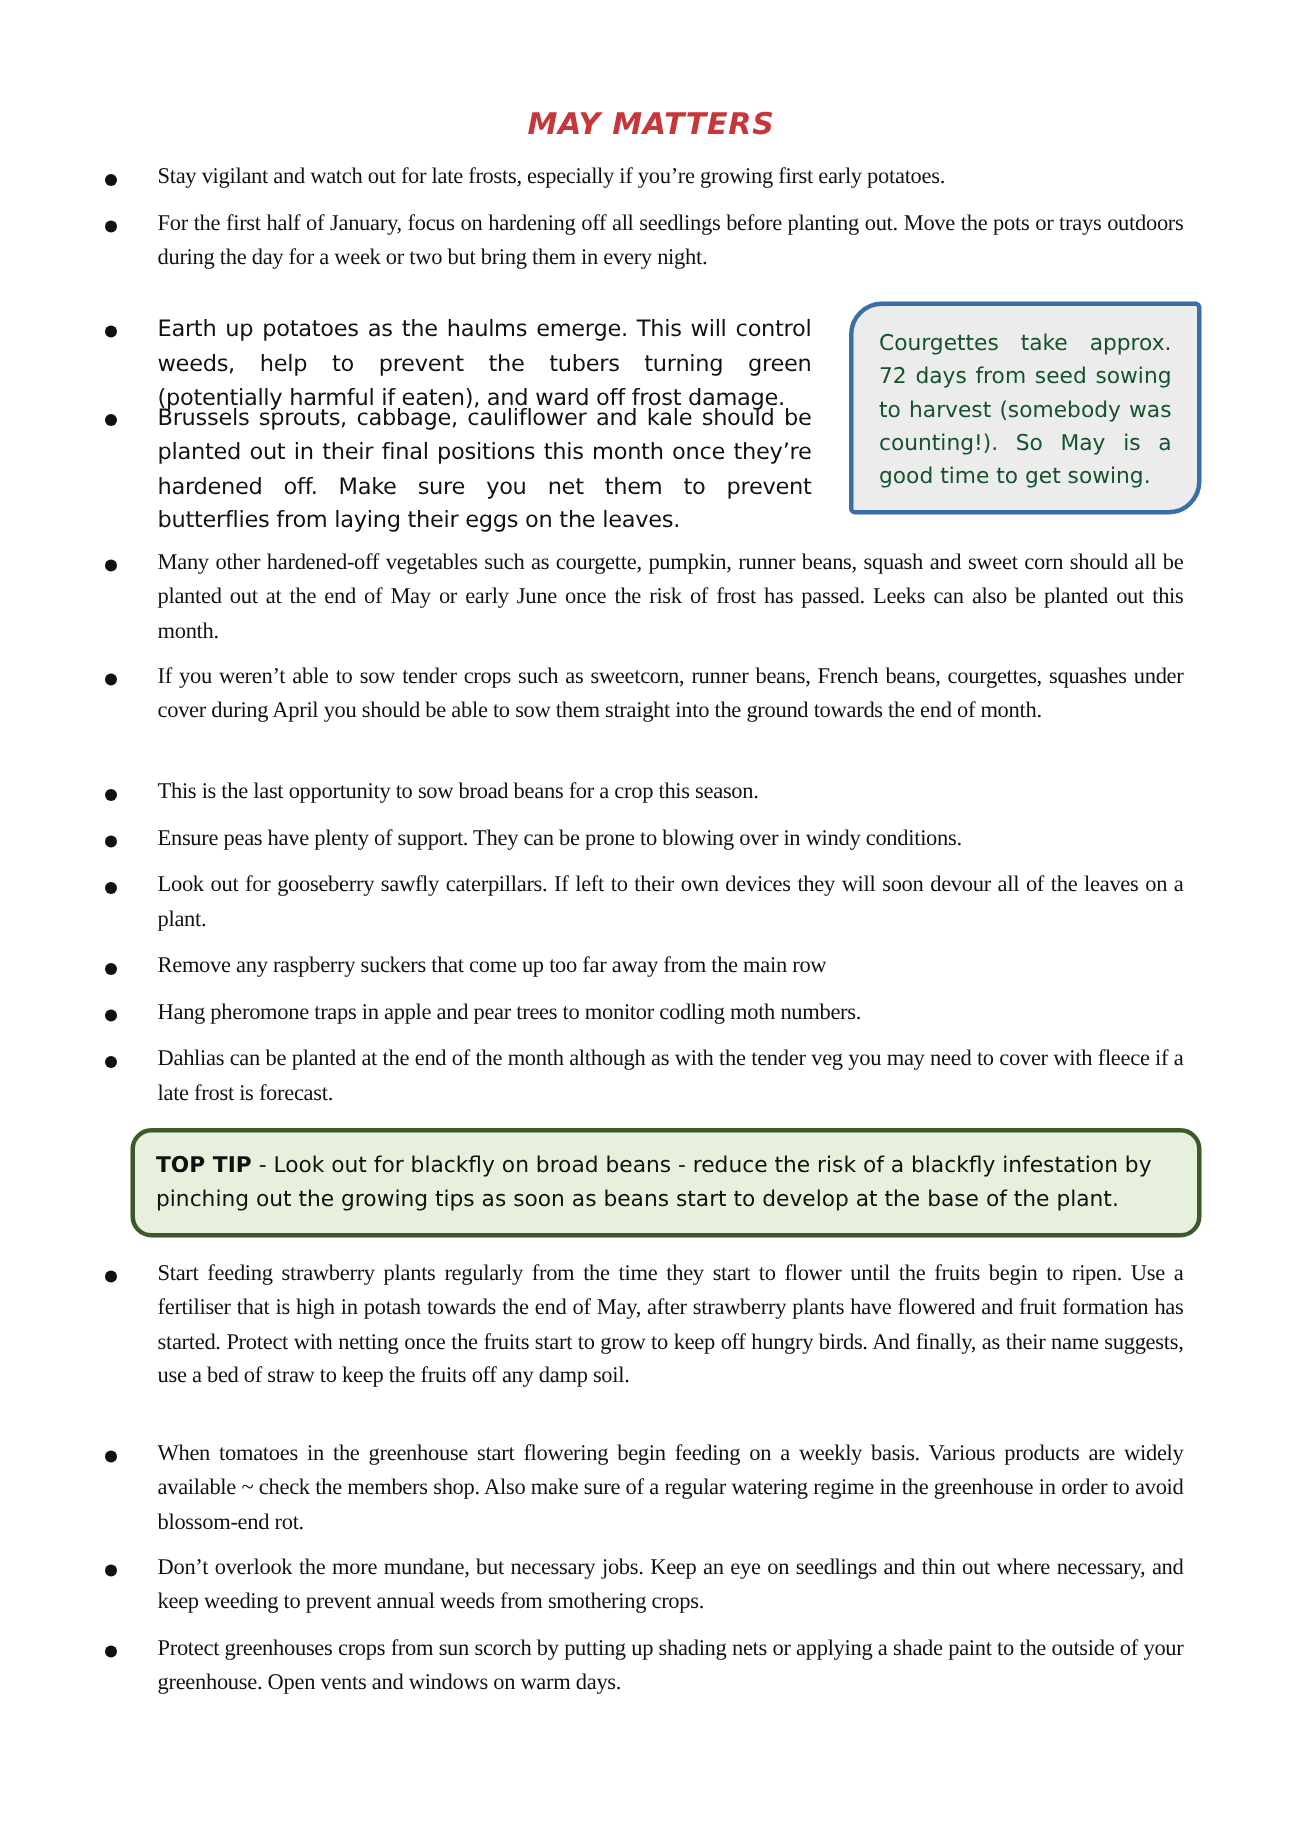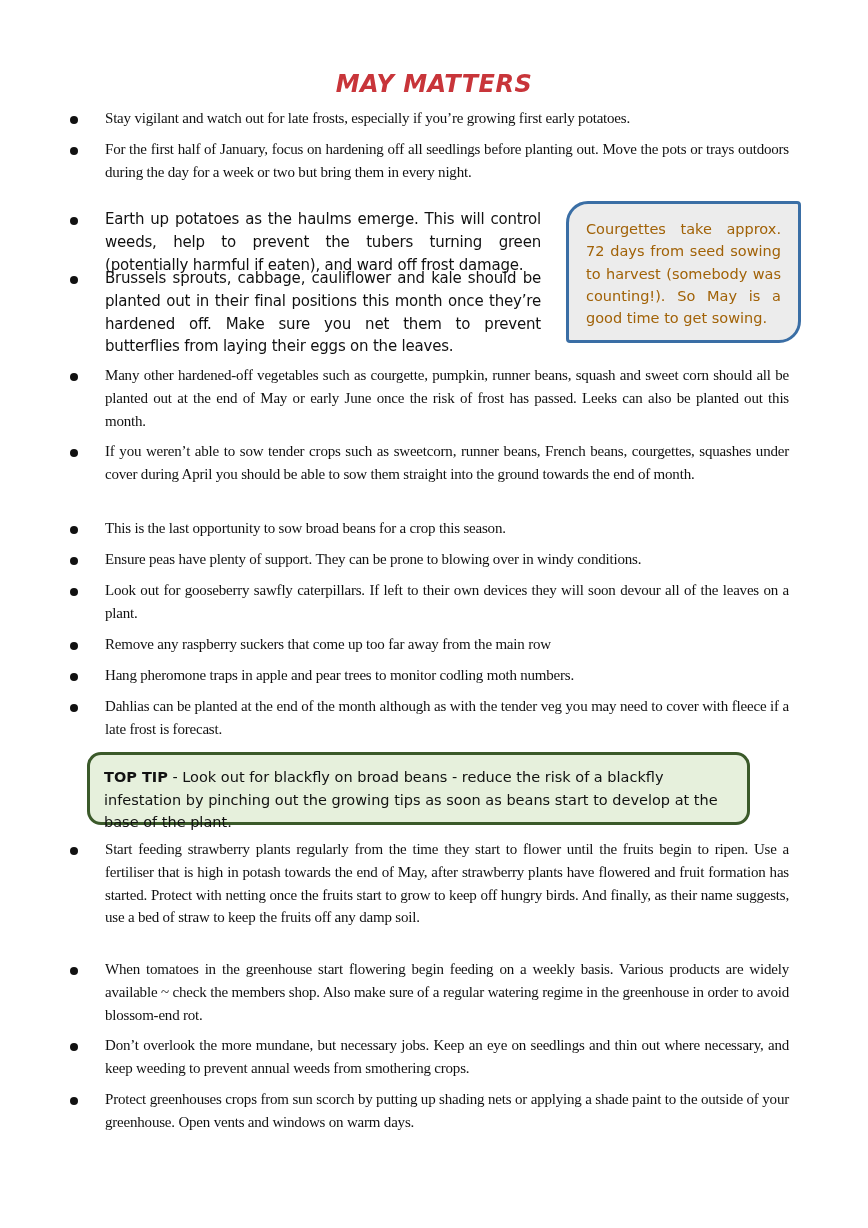--- a/index.html
+++ b/index.html
@@ -8,21 +8,21 @@
       font-family: "DejaVu Sans", sans-serif;
       color: #111111;
       position: relative;
       overflow: hidden;
     }
     .title {
       position: absolute;
       left: 0; width: 868px;
       top: 70px;
       text-align: center;
-      font-size: 24px;
+      font-size: 20px;
       font-weight: bold;
       font-style: italic;
       color: #c8353a;
       letter-spacing: 0.5px;
     }
     .item {
       position: absolute;
       left: 70px;
       font-size: 15px;
       line-height: 22.8px;
@@ -46,26 +46,26 @@
       position: absolute;
       left: 566px; top: 201px;
       width: 235px; height: 142px;
       background: #ececec;
       border: 3px solid #3a6ea5;
       border-radius: 22px 4px 22px 4px;
       padding: 14px 17px 0 17px;
       font-size: 14.5px;
       line-height: 22.3px;
       text-align: justify;
-      color: #a16207;
+      color: #14532d;
     }
     .toptip {
       position: absolute;
       left: 87px; top: 752px;
-      width: 663px; height: 73px;
+      width: 714px; height: 73px;
       background: #e6f0dc;
       border: 3px solid #3b5a2a;
       border-radius: 14px;
       padding: 11px 14px 0 14px;
       font-size: 14.5px;
       line-height: 22.5px;
       color: #111;
     }
     .toptip .label { font-weight: bold; }
   </style>

